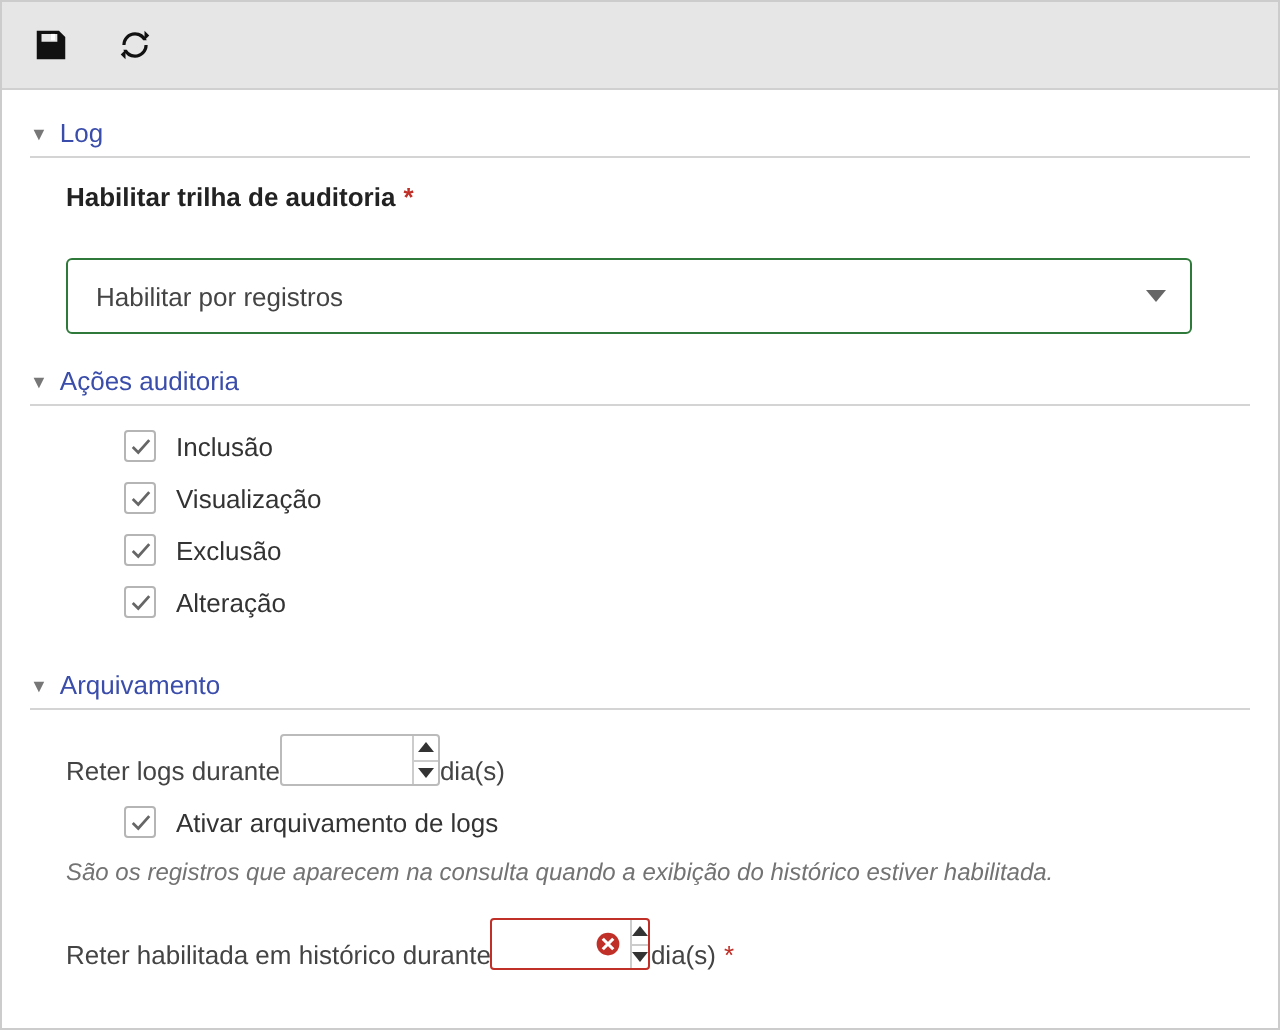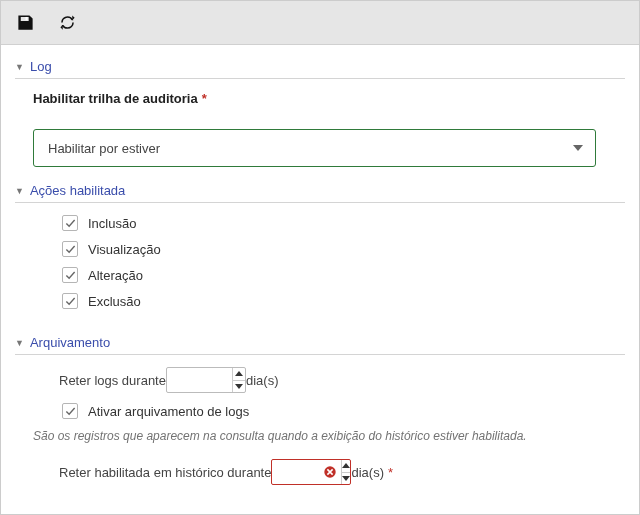--- a/index.html
+++ b/index.html
@@ -55,21 +55,21 @@
   .chk {
     width: 16px; height: 16px;
     border: 1px solid #b5b5b5;
     border-radius: 2px;
     margin-right: 10px;
     display: flex; align-items: center; justify-content: center;
     cursor: pointer;
     background: #fff;
   }
   .chk svg { width: 11px; height: 11px; }
-  .inline-row { display: flex; align-items: center; gap: 0; margin-bottom: 10px; color: #444; margin-left: 26px; }
+  .inline-row { display: flex; align-items: flex-end; gap: 0; margin-bottom: 10px; color: #444; }
   .spinner {
     display: flex; align-items: stretch;
     border: 1px solid #bbb;
     border-radius: 2px;
     height: 26px;
     width: 80px;
     background: #fff;
   }
   .spinner.error { border-color: #c03028; }
   .spinner input {
@@ -120,28 +120,28 @@
 
     <div class="section-header">
       <span class="tri">▼</span>
       <span>Log</span>
     </div>
     <div class="section-body">
       <div class="field-label">
         <span>Habilitar trilha de auditoria</span><span class="req">*</span>
       </div>
       <div class="select">
-        <span>Habilitar por estiver</span>
+        <span>Habilitar por registros</span>
         <span class="caret"></span>
       </div>
     </div>
 
     <div class="section-header">
       <span class="tri">▼</span>
-      <span>Ações habilitada</span>
+      <span>Ações auditoria</span>
     </div>
     <div class="section-body">
       <div class="chk-row">
         <div class="chk">
           <svg viewBox="0 0 16 16">
               <path d="M2 8l4 4 8-9" stroke="#666" stroke-width="2" fill="none"></path>
             </svg>
         </div>
         <span>Inclusão</span>
       </div>
@@ -152,29 +152,29 @@
             </svg>
         </div>
         <span>Visualização</span>
       </div>
       <div class="chk-row">
         <div class="chk">
           <svg viewBox="0 0 16 16">
               <path d="M2 8l4 4 8-9" stroke="#666" stroke-width="2" fill="none"></path>
             </svg>
         </div>
+        <span>Exclusão</span>
+      </div>
+      <div class="chk-row">
+        <div class="chk">
+          <svg viewBox="0 0 16 16">
+              <path d="M2 8l4 4 8-9" stroke="#666" stroke-width="2" fill="none"></path>
+            </svg>
+        </div>
         <span>Alteração</span>
-      </div>
-      <div class="chk-row">
-        <div class="chk">
-          <svg viewBox="0 0 16 16">
-              <path d="M2 8l4 4 8-9" stroke="#666" stroke-width="2" fill="none"></path>
-            </svg>
-        </div>
-        <span>Exclusão</span>
       </div>
     </div>
 
     <div class="section-header">
       <span class="tri">▼</span>
       <span>Arquivamento</span>
     </div>
     <div class="section-body">
 
       <div class="inline-row">

